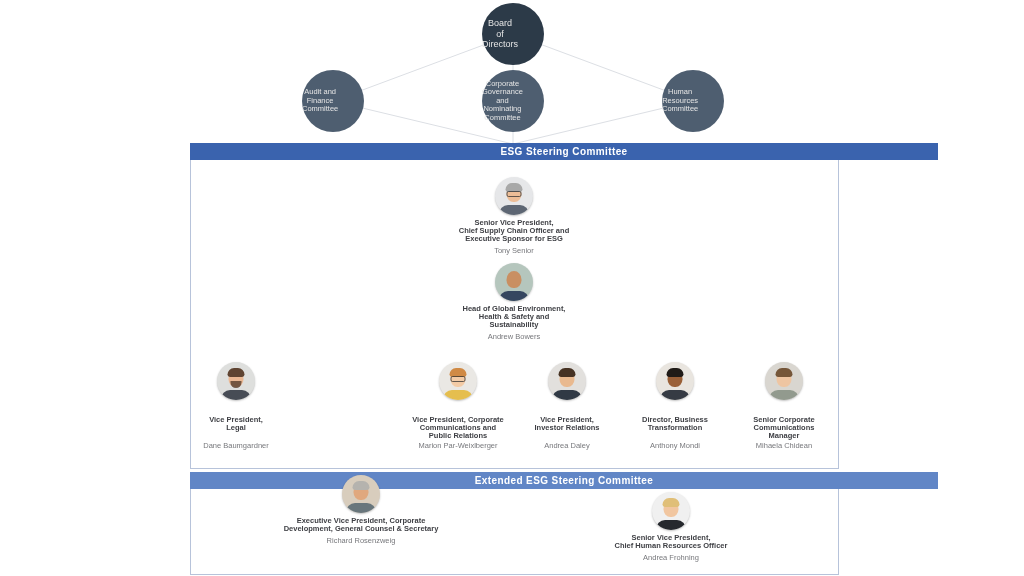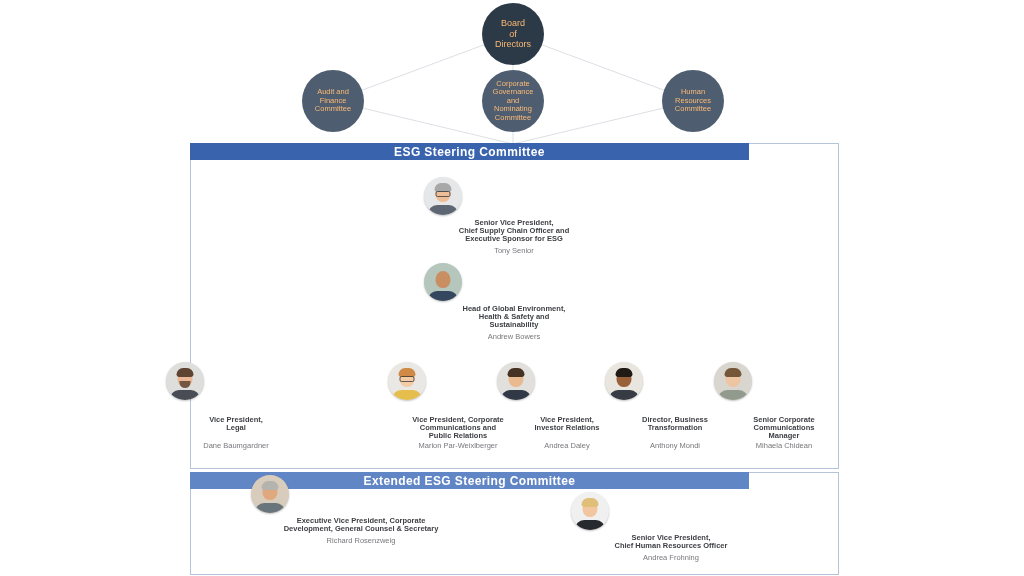--- a/index.html
+++ b/index.html
@@ -4,46 +4,46 @@
 <style>
   html,body{margin:0;padding:0;background:#ffffff;}
   .canvas{
     position:relative;width:1024px;height:576px;background:#ffffff;overflow:hidden;
     font-family:"Liberation Sans","DejaVu Sans",sans-serif;
   }
   .connectors{position:absolute;left:0;top:0;z-index:0;pointer-events:none;}
 
   
   .circle{
-    position:absolute;border-radius:50%;display:flex;align-items:center;justify-content:center;
-    text-align:center;color:#fdba74;z-index:2;
+    position:absolute;border-radius:50%;display:flex;align-items:center;
+    text-align:center;color:#e5e5e5;z-index:2;
   }
   .circle .circle-label{white-space:pre-line;}
   .board{left:482px;top:3px;width:62px;height:62px;background:#2c3a48;}
   .board .circle-label{font-size:9px;line-height:10.5px;}
   .committee{width:62px;height:62px;background:#4e5e70;}
   .committee .circle-label{font-size:7.5px;line-height:8.5px;}
   .c-audit{left:302px;top:70px;}
   .c-gov{left:482px;top:70px;}
   .c-hr{left:662px;top:70px;}
 
   
   .panel{position:absolute;left:190px;width:647px;background:#ffffff;border:1px solid #b7c3da;z-index:1;}
   .panel-esg{top:143px;height:324px;}
   .panel-ext{top:472px;height:101px;}
   .banner{
-    position:absolute;left:-1px;top:-1px;width:559px;height:17px;
+    position:absolute;left:-1px;top:-1px;width:748px;height:17px;
     display:flex;align-items:center;justify-content:center;
-    color:#ffffff;font-size:12px;font-weight:bold;letter-spacing:.4px;
+    color:#ffffff;font-size:10px;font-weight:bold;letter-spacing:.4px;
   }
   .banner-primary{background:#3a63ae;}
   .banner-secondary{background:#6186c6;}
 
   
-  .person{position:absolute;display:flex;flex-direction:column;text-align:center;}
+  .person{position:absolute;display:flex;flex-direction:column;align-items:center;text-align:center;}
   .p-title{margin-top:4px;font-size:7.5px;line-height:8px;font-weight:bold;color:#3f4045;white-space:pre-line;}
   .p-name{margin-top:4px;font-size:7.5px;line-height:8px;color:#77787c;}
   .row-cell .p-title{height:26px;margin-top:16px;}
   .row-cell .p-name{margin-top:0;}
 
   
   .cell-tony{left:233px;top:33px;width:180px;}
   .cell-andrew{left:233px;top:119px;width:180px;}
   .cell-dane{left:-25px;top:218px;width:140px;}
   .cell-mike{left:71px;top:218px;width:140px;}

